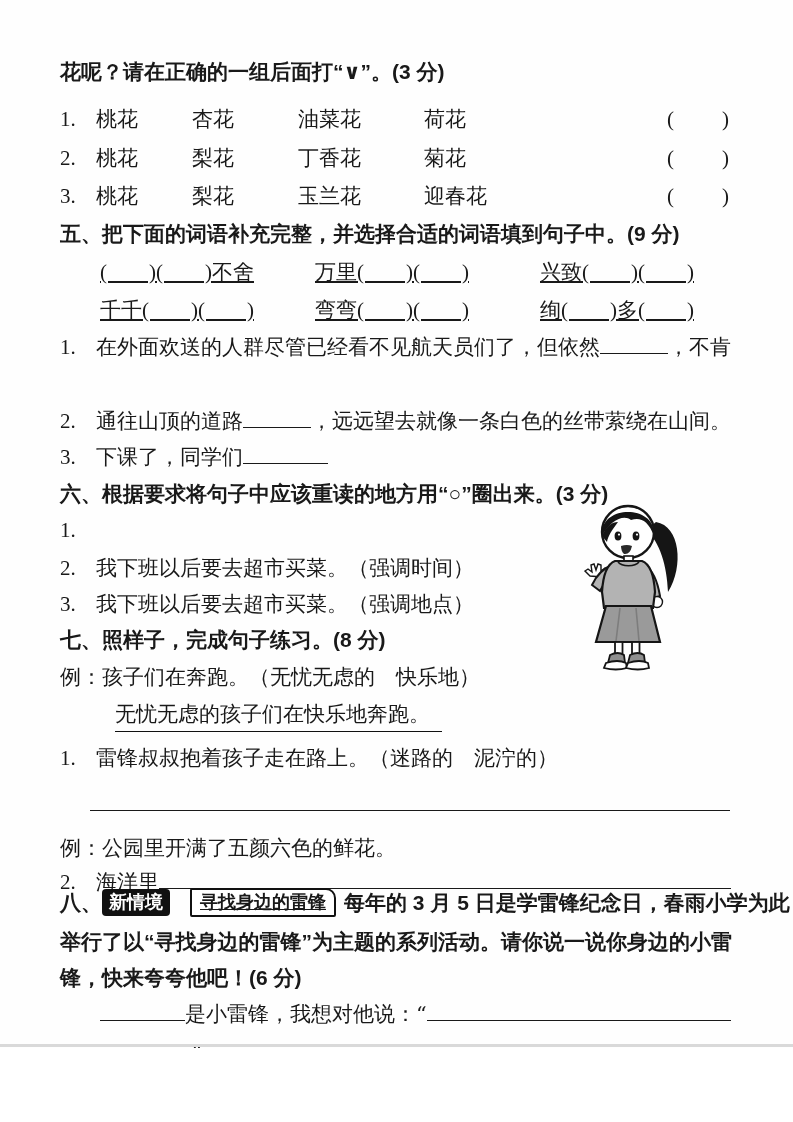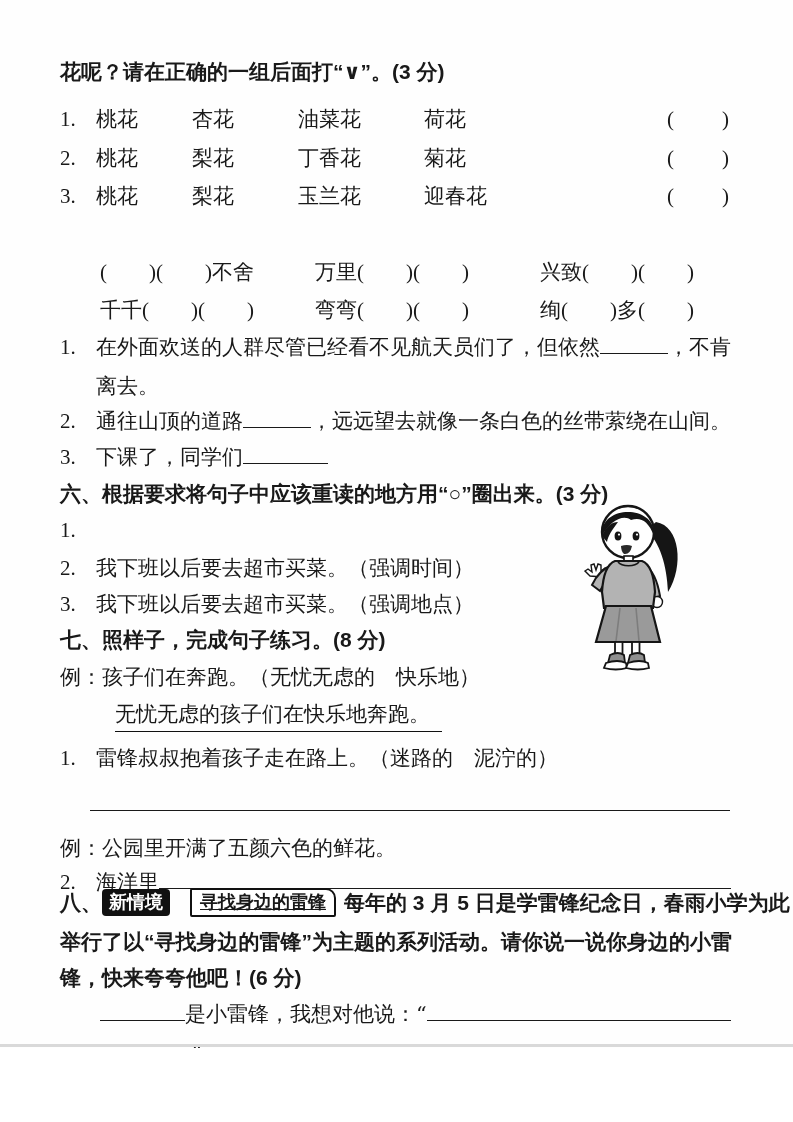--- a/index.html
+++ b/index.html
@@ -21,21 +21,21 @@
   
   .opt-row { display:flex; align-items:baseline; }
   .opt-row .num { width:36px; }
   .opt-row .w1 { width:96px; }
   .opt-row .w2 { width:106px; }
   .opt-row .w3 { width:126px; }
   .opt-row .w4 { flex:0 0 auto; }
   .opt-row .bracket { margin-left:auto; letter-spacing:2px; }
 
   
-  .idiom-row { display:flex; padding-left:40px; }
+  .idiom-row { display:flex; padding-left:40px;text-decoration:underline; }
   .idiom-row .c1 { width:215px; }
   .idiom-row .c2 { width:225px; }
   .idiom-row .c3 { flex:1; }
 
   
   .sent { display:flex; align-items:baseline; }
   .sent .num { width:36px; flex:0 0 auto; }
 
   .blank {
     display:inline-block;
@@ -121,38 +121,38 @@
   </div>
   <div class="line opt-row song" style="top:182px">
     <span class="num">3.</span>
     <span class="w1">桃花</span>
     <span class="w2">梨花</span>
     <span class="w3">玉兰花</span>
     <span class="w4">迎春花</span>
     <span class="bracket">(　　)</span>
   </div>
 
+  <div class="line hei" style="top:220px">五、把下面的词语补充完整，并选择合适的词语填到句子中。(9 分)</div>
   <div class="line idiom-row song" style="top:258px">
     <span class="c1">(　　)(　　)不舍</span>
     <span class="c2">万里(　　)(　　)</span>
     <span class="c3">兴致(　　)(　　)</span>
   </div>
   <div class="line idiom-row song" style="top:296px">
     <span class="c1">千千(　　)(　　)</span>
     <span class="c2">弯弯(　　)(　　)</span>
     <span class="c3">绚(　　)多(　　)</span>
   </div>
 
   <div class="line sent song" style="top:333px">
     <span class="num">1.</span>
     <span>在外面欢送的人群尽管已经看不见航天员们了，但依然</span>
     <span class="blank w80"></span>
     <span>，不肯</span>
   </div>
-  <div class="line song" style="top:372px; left:96px">离去。</div>
 
   <div class="line sent song" style="top:407px">
     <span class="num">2.</span>
     <span>通往山顶的道路</span>
     <span class="blank w85"></span>
     <span>，远远望去就像一条白色的丝带萦绕在山间。</span>
   </div>
   <div class="line sent song" style="top:443px">
     <span class="num">3.</span>
     <span>下课了，同学们</span>

